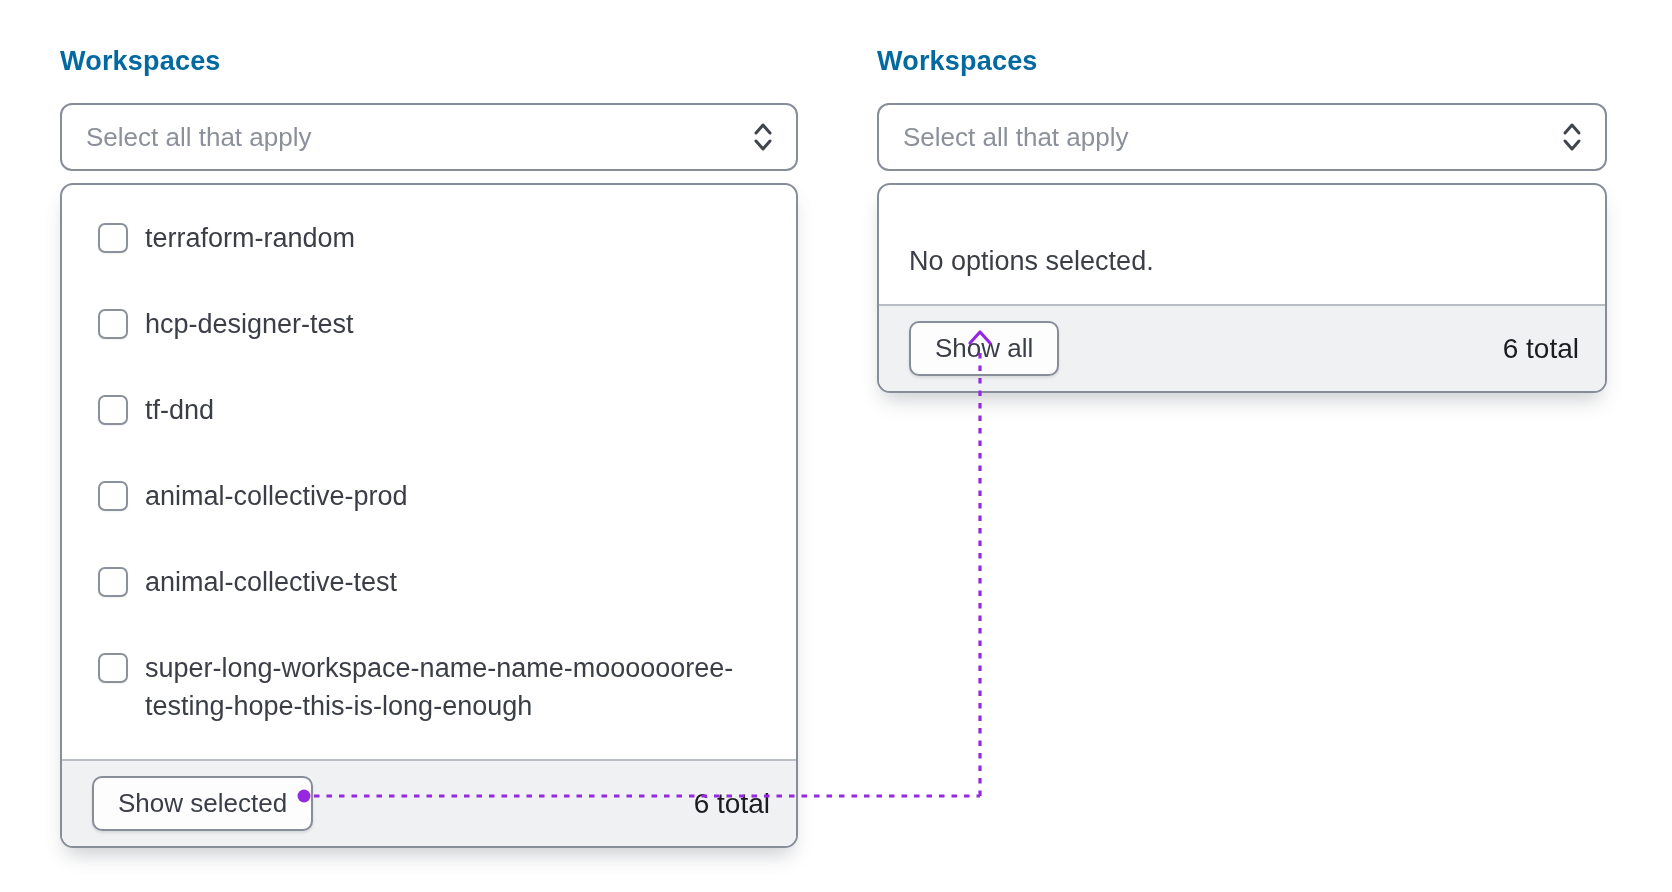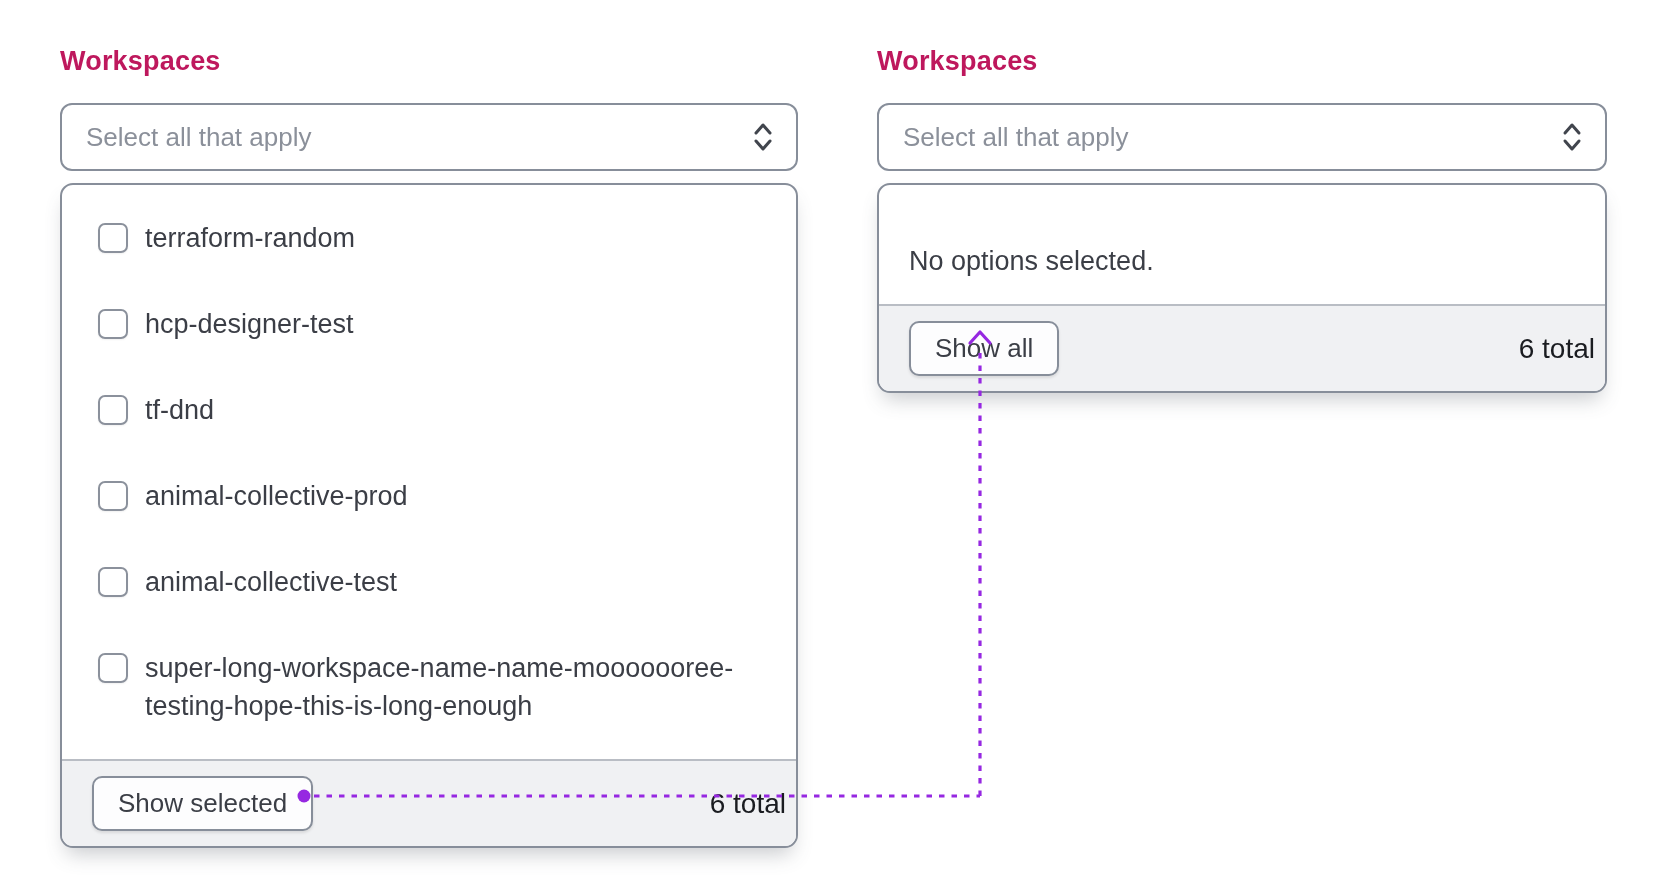--- a/index.html
+++ b/index.html
@@ -3,21 +3,21 @@
 <meta charset="utf-8">
 <style>
   * { margin: 0; padding: 0; box-sizing: border-box; }
   html, body { width: 1672px; height: 892px; background: #ffffff;
     font-family: "Liberation Sans", sans-serif; overflow: hidden; position: relative; }
 
   .col { position: absolute; top: 46px; }
   .col-left  { left: 60px;  width: 738px; }
   .col-right { left: 877px; width: 730px; }
 
-  .field-label { font-size: 27px; font-weight: 700; color: #be185d; letter-spacing: .2px; }
+  .field-label { font-size: 27px; font-weight: 700; color: #0369a1; letter-spacing: .2px; }
 
   .select-control {
     margin-top: 26px; height: 68px; width: 100%;
     border: 2px solid #878e9a; border-radius: 12px; background: #fff;
     display: flex; align-items: center; justify-content: space-between;
     padding: 0 22px 0 24px; cursor: pointer;
   }
   .select-placeholder { font-size: 26px; color: #8b909a; }
   .caret-icon { flex: 0 0 auto; display: block; }
 
@@ -32,21 +32,21 @@
   .checkbox {
     flex: 0 0 auto; width: 30px; height: 30px; margin-top: 4px;
     border: 2px solid #8b919c; border-radius: 7px; background: #fff;
     box-shadow: 0 1px 2px rgba(0,0,0,.06);
   }
   .option-label { font-size: 27px; line-height: 38px; color: #3b3e46; overflow-wrap: break-word; min-width: 0; }
 
   .panel-footer {
     border-top: 2px solid #b9bdc4; background: #f0f1f3;
     display: flex; align-items: center; justify-content: space-between;
-    padding: 15px 10px 15px 30px;
+    padding: 15px 26px 15px 30px;
   }
   .footer-button {
     font-family: "Liberation Sans", sans-serif;
     font-size: 26px; color: #3b3e46; background: #fdfdfe;
     border: 2px solid #878e9a; border-radius: 10px;
     padding: 10px 24px; cursor: pointer;
     box-shadow: 0 2px 3px rgba(0,0,0,.10);
   }
   .footer-total { font-size: 28px; color: #1a1c20; }
 

